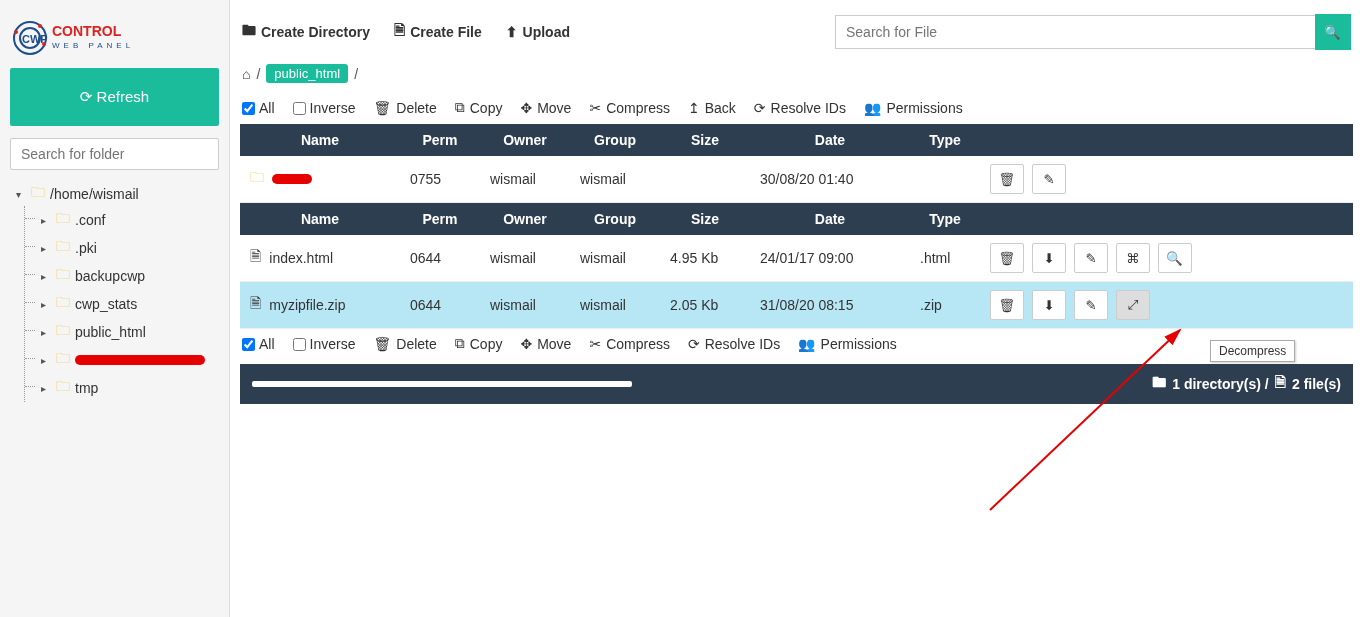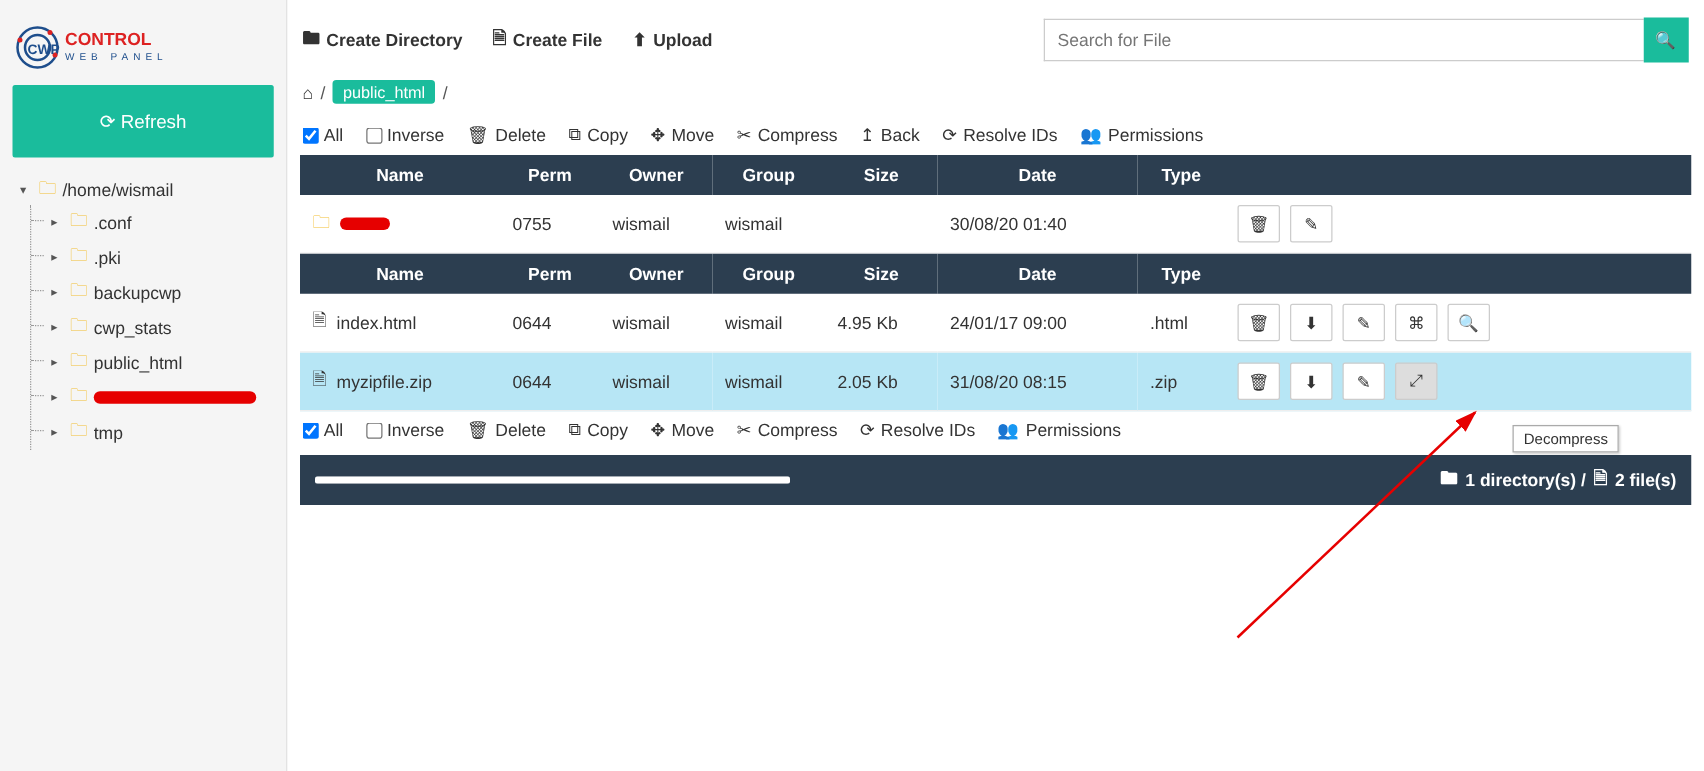--- a/index.html
+++ b/index.html
@@ -181,20 +181,21 @@
           <text x="12" y="25" font-size="11" font-weight="700" fill="#1e4e8c">CWP</text>
           <text x="42" y="18" font-size="14" font-weight="700" fill="#d22">CONTROL</text>
           <text x="42" y="30" font-size="8" letter-spacing="4" fill="#1e4e8c">WEB   PANEL</text>
         </g>
       </svg>
     </div>
     <button class="refresh-btn">
       <span>⟳</span>
       <span>Refresh</span>
     </button>
+    <input class="folder-search" type="text" placeholder="Search for folder" style="">
     <div class="tree">
       <ul>
         <li>
           <span class="node">
             <span class="toggler">▾</span>
             <span class="folder-icon">🗀</span>
             <span>/home/wismail</span>
           </span>
           <ul id="tree-children">
               <li><span class="node">

